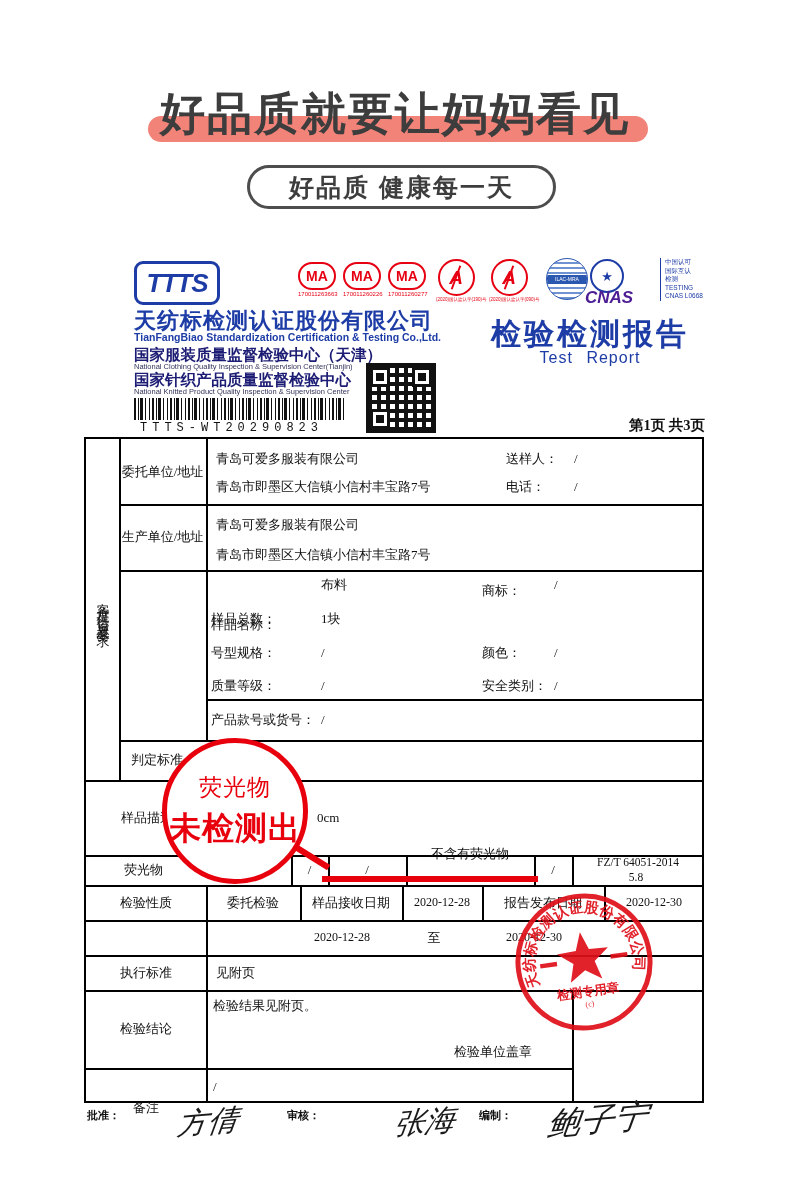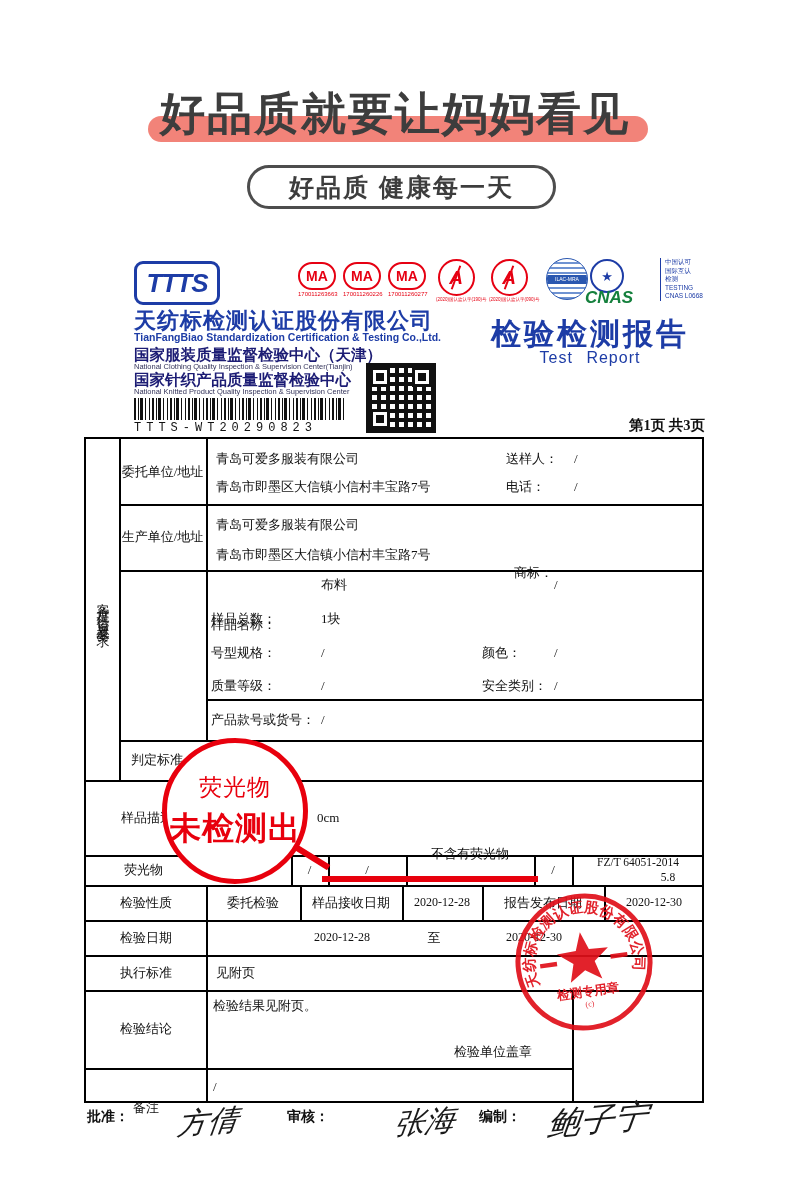--- a/index.html
+++ b/index.html
@@ -26,34 +26,34 @@
       display:flex;align-items:center;justify-content:center;color:#e60012;font-weight:700;
       font-size:19px;font-style:italic;position:relative;}
   .cal-slash{position:absolute;left:15px;top:4px;width:2px;height:25px;background:#e60012;transform:rotate(20deg);}
   .cal-sub{font-size:4.5px;color:#e60012;margin-top:1px;white-space:nowrap;}
   .globe{left:546px;top:258px;width:40px;height:40px;border-radius:50%;border:1.5px solid #2a57b0;
       background:repeating-linear-gradient(0deg,#6f93d2 0 2px,#ffffff 2px 5px);overflow:hidden;}
   .globe-band{position:absolute;left:0;top:16px;width:100%;height:9px;background:#2a57b0;color:#fff;
       font-size:5px;text-align:center;line-height:9px;letter-spacing:0;}
   .cnas-emblem{left:590px;top:259px;width:30px;height:30px;border:2.5px solid #1d3ca6;border-radius:50%;
       color:#1d3ca6;font-size:13px;display:flex;align-items:center;justify-content:center;font-weight:700;}
-  .cnas-word{left:585px;top:288px;color:#15803d;font-size:17px;font-weight:700;font-style:italic;letter-spacing:0;}
+  .cnas-word{left:585px;top:288px;color:#4c1d95;font-size:17px;font-weight:700;font-style:italic;letter-spacing:0;}
   .cnas-lines{left:660px;top:258px;color:#1d3ca6;font-size:6.5px;line-height:8.5px;border-left:1.5px solid #1d3ca6;
       padding-left:4px;}
   
   .co-cn{left:134px;top:306px;font-size:22px;font-weight:700;color:#1d3ca6;letter-spacing:1px;}
   .co-en{left:134px;top:331px;font-size:10.5px;font-weight:700;color:#1d3ca6;}
   .ctr-cn{left:134px;top:345px;font-size:15.5px;font-weight:700;color:#1c1c74;}
   .ctr-en{left:134px;top:362px;font-size:7.5px;color:#33335a;}
   .ctr-cn2{left:134px;top:370px;font-size:15.5px;font-weight:700;color:#1c1c74;}
   .ctr-en2{left:134px;top:387px;font-size:7.5px;color:#33335a;}
   .barcode{left:134px;top:398px;width:210px;height:22px;
       background:repeating-linear-gradient(90deg,#111 0 2px,#fff 2px 4px,#111 4px 5px,#fff 5px 6px,
       #111 6px 9px,#fff 9px 11px,#111 11px 12px,#fff 12px 15px,#111 15px 16px,#fff 16px 18px);}
-  .barcode-text{left:134px;top:421px;width:214px;font-family:"Liberation Mono","DejaVu Sans Mono",monospace;
+  .barcode-text{left:140px;top:421px;width:214px;font-family:"Liberation Mono","DejaVu Sans Mono",monospace;
       font-size:12px;letter-spacing:5px;color:#111;}
   .qr{left:366px;top:363px;width:66px;height:66px;border:2px solid #111;
       background:repeating-linear-gradient(90deg,#111 0 4px,transparent 4px 9px),
                  repeating-linear-gradient(0deg,#111 0 4px,#fff 4px 9px);}
   .qr-finder{position:absolute;width:14px;height:14px;border:3px solid #111;background:#fff;}
   .qr-finder::after{content:"";position:absolute;left:3px;top:3px;width:8px;height:8px;background:#111;}
   .report-cn{left:470px;top:314px;width:240px;text-align:center;font-size:30px;font-weight:700;
       color:#1d3ca6;letter-spacing:3px;font-family:"Liberation Serif","DejaVu Serif",serif;}
   .report-en{left:470px;top:349px;width:240px;text-align:center;font-size:16px;color:#1d3ca6;
       letter-spacing:1px;word-spacing:8px;}
@@ -72,21 +72,21 @@
   .bubble{left:162px;top:738px;width:146px;height:146px;background:#fff;border:5px solid #e8000d;
       border-radius:50%;z-index:6;display:flex;flex-direction:column;align-items:center;
       justify-content:center;box-sizing:border-box;}
   .bubble-l1{color:#e8000d;font-size:23px;letter-spacing:1px;}
   .bubble-l2{color:#e8000d;font-size:32px;font-weight:700;letter-spacing:1px;margin-top:4px;}
   .bubble-tail{left:288px;top:853px;width:44px;height:6px;background:#e8000d;transform:rotate(32deg);z-index:5;}
   .red-underline{left:322px;top:876px;width:216px;height:6px;background:#e8000d;z-index:5;}
   
   .stamp{left:504px;top:882px;width:160px;height:160px;z-index:7;opacity:.92;transform:rotate(-8deg);}
   
-  .foot-k{font-size:14px;font-weight:700;color:#111;font-family:"Liberation Serif","DejaVu Serif",serif;}
+  .foot-k{font-size:11px;font-weight:700;color:#111;font-family:"Liberation Serif","DejaVu Serif",serif;}
   .sig{font-family:"DejaVu Serif",serif;font-style:italic;color:#1a1a1a;
       transform:skewX(-12deg) rotate(-5deg);}
 </style>
 </head>
 <body>
 
 <div class="abs title-bar"></div>
 <div class="abs main-title">好品质就要让妈妈看见</div>
 <div class="abs pill">好品质 健康每一天</div>
 
@@ -188,21 +188,21 @@
   <div class="cell" style="left:488px;top:10px;height:20px;">/</div>
   <div class="cell" style="left:420px;top:38px;height:20px;">电话：</div>
   <div class="cell" style="left:488px;top:38px;height:20px;">/</div>
 
   <div class="cell c" style="left:33px;top:65px;width:87px;height:66px;">生产单位/地址</div>
   <div class="cell" style="left:130px;top:76px;height:20px;">青岛可爱多服装有限公司</div>
   <div class="cell" style="left:130px;top:106px;height:20px;">青岛市即墨区大信镇小信村丰宝路7号</div>
 
   <div class="cell" style="left:125px;top:136px;height:20px;margin-top:40px;">样品名称：</div>
   <div class="cell" style="left:235px;top:136px;height:20px;">布料</div>
-  <div class="cell" style="left:396px;top:124px;height:20px;margin-left:32px;">商标：</div>
+  <div class="cell" style="left:396px;top:142px;height:20px;">商标：</div>
   <div class="cell" style="left:468px;top:136px;height:20px;">/</div>
   <div class="cell" style="left:125px;top:170px;height:20px;">样品总数：</div>
   <div class="cell" style="left:235px;top:170px;height:20px;">1块</div>
   <div class="cell" style="left:125px;top:204px;height:20px;">号型规格：</div>
   <div class="cell" style="left:235px;top:204px;height:20px;">/</div>
   <div class="cell" style="left:396px;top:204px;height:20px;">颜色：</div>
   <div class="cell" style="left:468px;top:204px;height:20px;">/</div>
   <div class="cell" style="left:125px;top:237px;height:20px;">质量等级：</div>
   <div class="cell" style="left:235px;top:237px;height:20px;">/</div>
   <div class="cell" style="left:396px;top:237px;height:20px;">安全类别：</div>
@@ -214,30 +214,29 @@
 
   <div class="cell" style="left:35px;top:341px;height:75px;">样品描述</div>
   <div class="cell" style="left:231px;top:341px;height:75px;">0cm</div>
 
   <div class="cell" style="left:38px;top:416px;height:30px;">荧光物</div>
   <div class="cell c" style="left:205px;top:416px;width:37px;height:30px;">/</div>
   <div class="cell c" style="left:242px;top:416px;width:78px;height:30px;">/</div>
   <div class="cell c" style="left:320px;top:400px;width:128px;height:30px;">不含有荧光物</div>
   <div class="cell c" style="left:448px;top:416px;width:38px;height:30px;">/</div>
   <div class="cell c" style="left:486px;top:414px;width:132px;height:17px;font-size:11.5px;">FZ/T 64051-2014</div>
-  <div class="cell c" style="left:486px;top:430px;width:128px;height:15px;font-size:11.5px;margin-left:32px;">5.8</div>
+  <div class="cell c" style="left:486px;top:430px;width:128px;height:15px;font-size:11.5px;">5.8</div>
 
   <div class="cell c" style="left:0;top:446px;width:120px;height:35px;">检验性质</div>
   <div class="cell c" style="left:120px;top:446px;width:94px;height:35px;">委托检验</div>
   <div class="cell c" style="left:214px;top:446px;width:102px;height:35px;">样品接收日期</div>
   <div class="cell c" style="left:316px;top:446px;width:80px;height:35px;font-size:12px;">2020-12-28</div>
   <div class="cell c" style="left:396px;top:446px;width:122px;height:35px;">报告发布日期</div>
   <div class="cell c" style="left:518px;top:446px;width:100px;height:35px;font-size:12px;">2020-12-30</div>
 
-  <div class="cell c" style="left:0;top:481px;width:120px;height:35px;">检验日期</div>
   <div class="cell c" style="left:211px;top:481px;width:90px;height:35px;font-size:12px;">2020-12-28</div>
   <div class="cell c" style="left:328px;top:481px;width:40px;height:35px;">至</div>
   <div class="cell c" style="left:403px;top:481px;width:90px;height:35px;font-size:12px;">2020-12-30</div>
 
   <div class="cell c" style="left:0;top:516px;width:120px;height:35px;">执行标准</div>
   <div class="cell" style="left:130px;top:516px;height:35px;">见附页</div>
 
   <div class="cell c" style="left:0;top:551px;width:120px;height:78px;">检验结论</div>
   <div class="cell" style="left:127px;top:557px;height:20px;">检验结果见附页。</div>
   <div class="cell" style="left:368px;top:603px;height:20px;">检验单位盖章</div>

